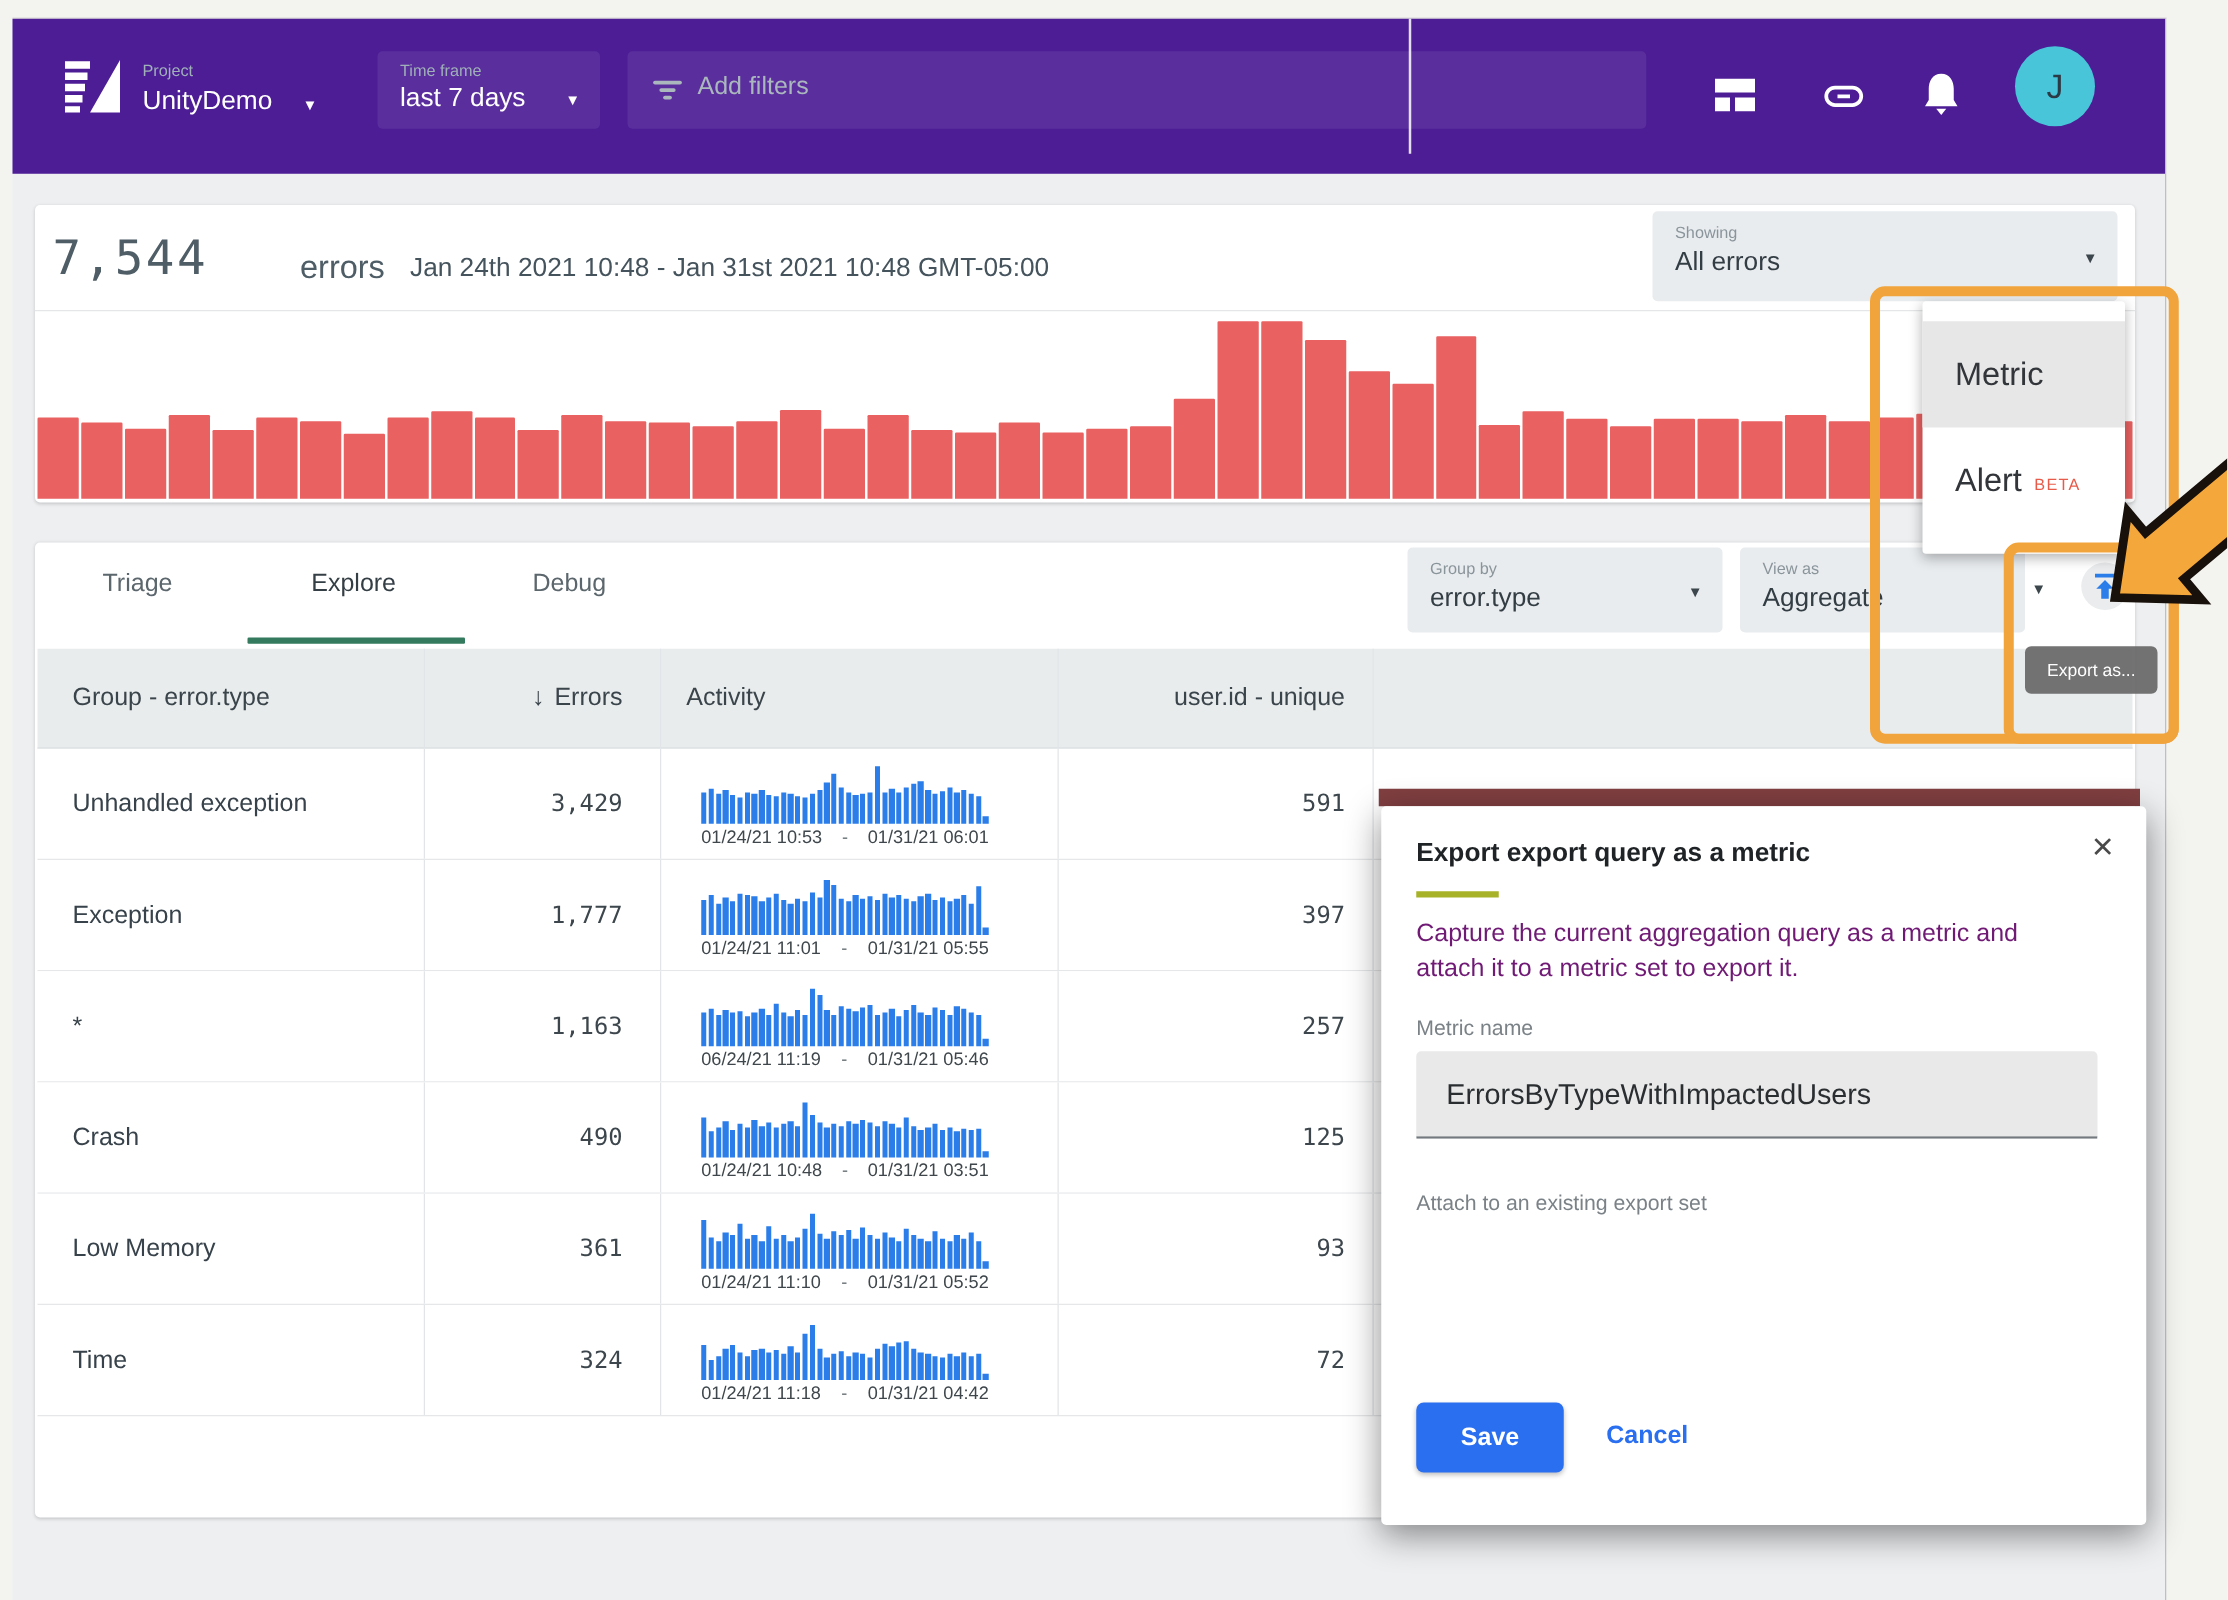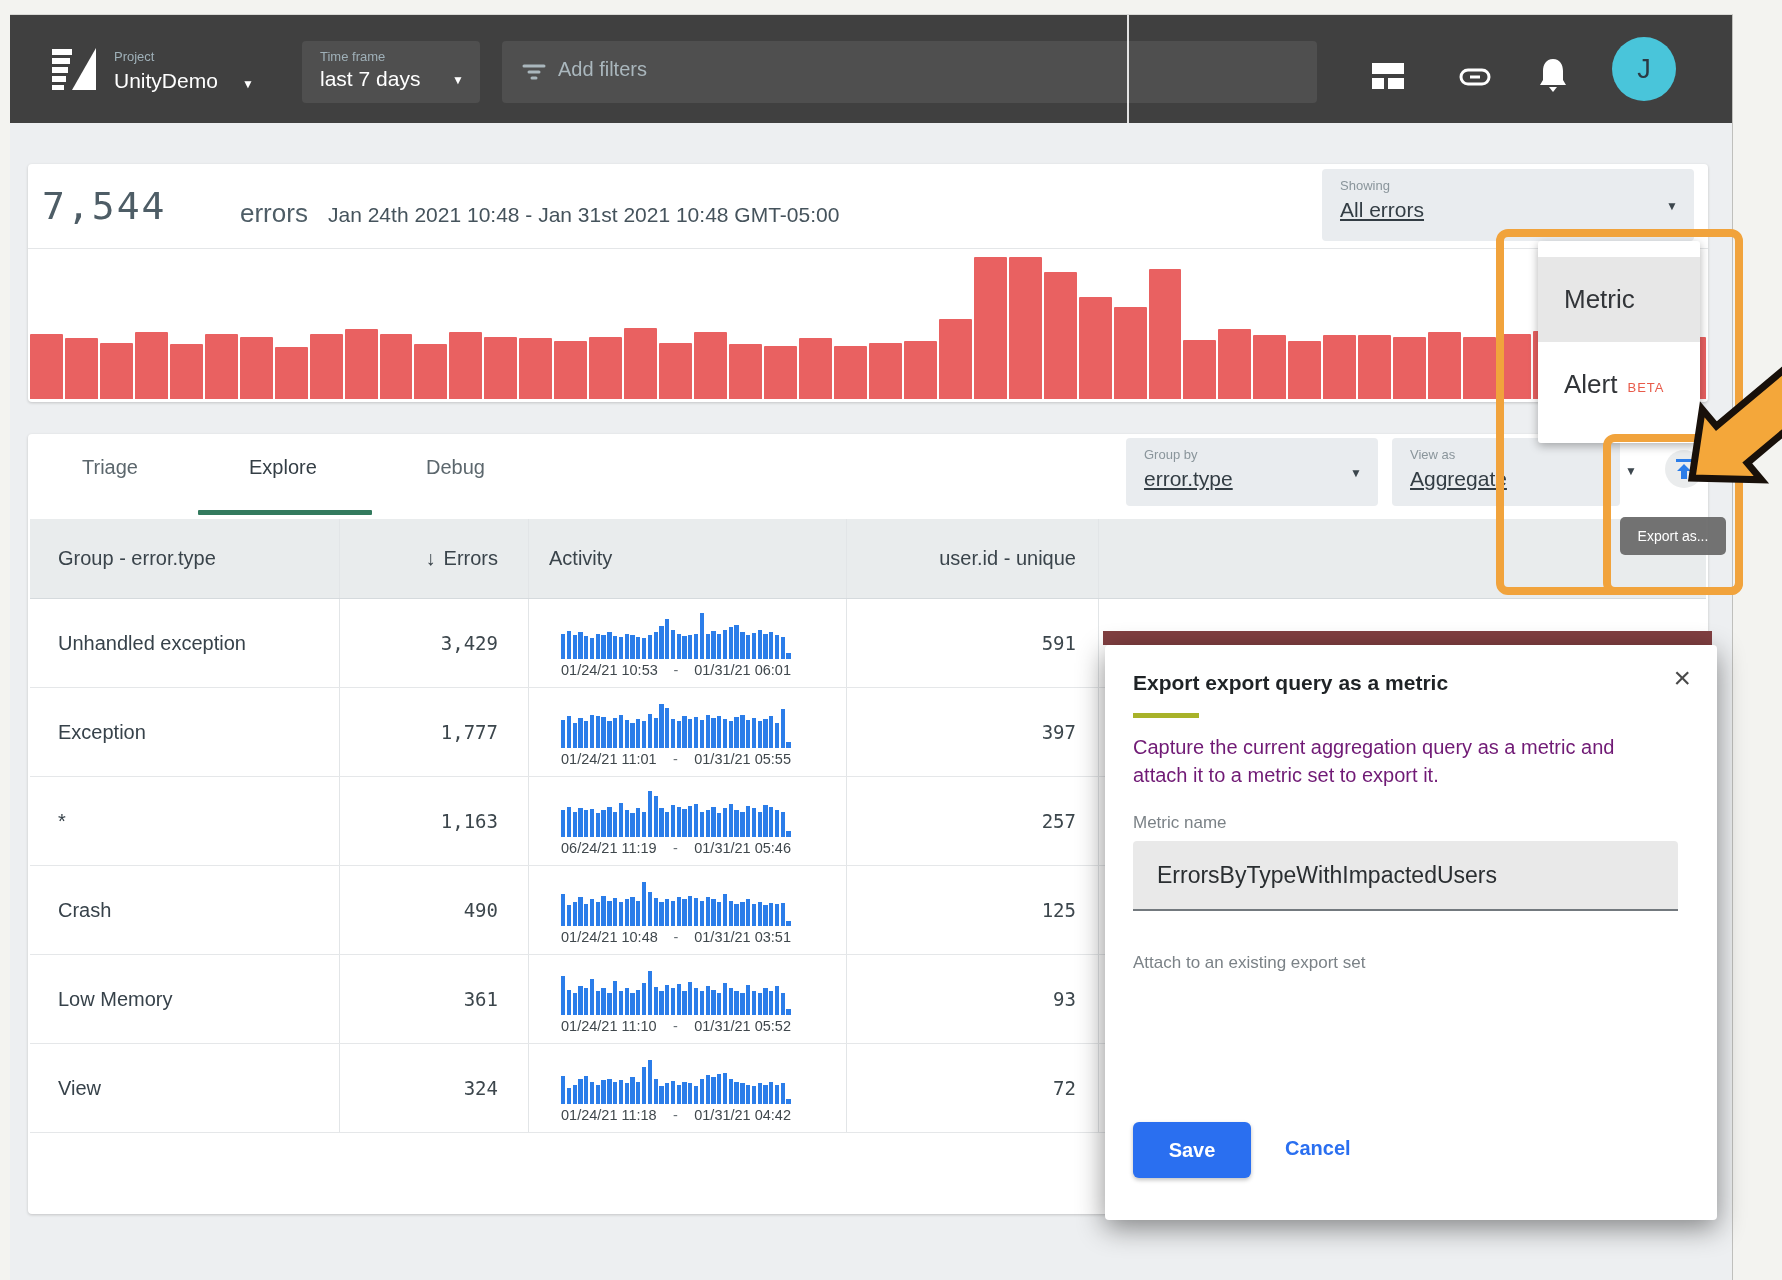--- a/index.html
+++ b/index.html
@@ -1,37 +1,37 @@
 <!DOCTYPE html>
 <html><head>
 <meta charset="utf-8">
 <style>
   html,body{margin:0;padding:0;background:#f3f3f0;font-family:"Liberation Sans",sans-serif;}
   #app{position:relative;width:1782px;height:1280px;overflow:hidden;background:#f3f3f0;}
   .abs{position:absolute;}
   
   #window{position:absolute;left:10px;top:14px;width:1722px;height:1266px;background:#edeff1;border-top:1px solid #d9d9d6;border-right:1px solid #bfbfbc;}
   
-  #navbar{position:absolute;left:0;top:0;width:1722px;height:108px;background:#404040;}
+  #navbar{position:absolute;left:0;top:0;width:1722px;height:124px;background:#4c1d95;}
   .nav-sel{position:absolute;background:rgba(255,255,255,0.08);border-radius:4px;}
   .nav-lbl{position:absolute;font-size:13px;color:#9fb0b8;}
   .nav-val{position:absolute;font-size:21px;color:#ffffff;}
   .nav-caret{position:absolute;color:#ffffff;font-size:12px;}
   #nav-divider{position:absolute;width:2px;background:rgba(255,255,255,0.85);top:0;height:108px;}
   #avatar{position:absolute;width:64px;height:64px;border-radius:50%;background:#49c5da;color:#2b3a44;
           font-size:27px;display:flex;align-items:center;justify-content:center;}
   
   .card{position:absolute;background:#ffffff;border-radius:4px;box-shadow:0 1px 3px rgba(0,0,0,0.18);}
   
   #summary-count{position:absolute;left:14px;top:20px;font-family:"DejaVu Sans Mono",monospace;font-size:38px;color:#4e5d66;letter-spacing:2px;}
   #summary-count-label{position:absolute;left:212px;top:34px;font-size:26px;color:#4e5d66;}
   #summary-range{position:absolute;left:300px;top:39px;font-size:21px;color:#45535c;}
   .sel{position:absolute;background:#e9ecef;border-radius:4px;}
   .sel .lbl{position:absolute;left:18px;top:9px;font-size:13px;color:#8a959b;}
-  .sel .val{position:absolute;left:18px;top:29px;font-size:21px;color:#333d44;text-decoration:underline;}
+  .sel .val{position:absolute;left:18px;top:29px;font-size:21px;color:#333d44;}
   .sel .sel-caret{position:absolute;right:16px;top:50%;transform:translateY(-40%);color:#3c464d;font-size:12px;}
   #chart-divider{position:absolute;left:0;right:0;top:84px;border-bottom:1px solid #e4e6e8;}
   #histogram{position:absolute;left:2px;top:87px;width:1676px;height:148px;display:flex;align-items:flex-end;gap:2px;}
   .hbar{flex:1;background:#e96161;border-radius:1px 1px 0 0;}
   
   .tab{position:absolute;top:22px;font-size:20px;color:#5c676d;cursor:pointer;}
   .tab.active{color:#343e45;}
   #tab-underline{position:absolute;height:5px;background:#337a5e;border-radius:1px;}
   
   #table{position:absolute;left:2px;top:85px;width:1676px;}
@@ -542,21 +542,21 @@
       </div>
     </div>
     <div class="td c4 num">
                 <span>93</span>
               </div>
     <div class="td c5"></div>
   </div>
 
   <div class="tr">
     <div class="td c1">
-                <span>View</span>
+                <span>Time</span>
               </div>
     <div class="td c2 num">
                 <span>324</span>
               </div>
     <div class="td c3">
       <div class="spark">
                   <div class="sbar" style="height: 60%; background: rgb(43, 125, 233);"></div>
                   <div class="sbar" style="height: 35%; background: rgb(43, 125, 233);"></div>
                   <div class="sbar" style="height: 42%; background: rgb(43, 125, 233);"></div>
                   <div class="sbar" style="height: 55%; background: rgb(43, 125, 233);"></div>

